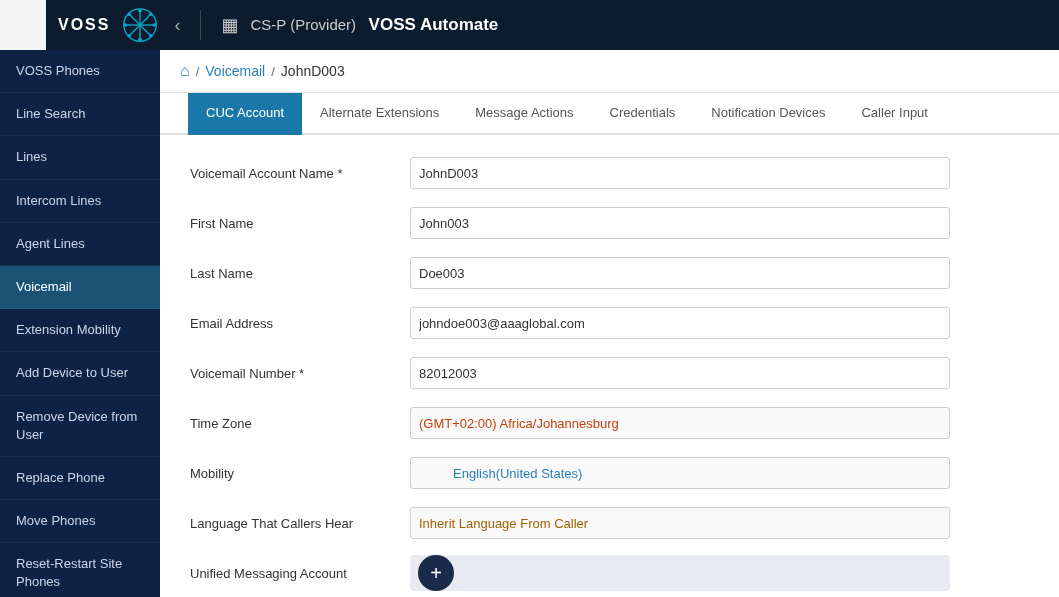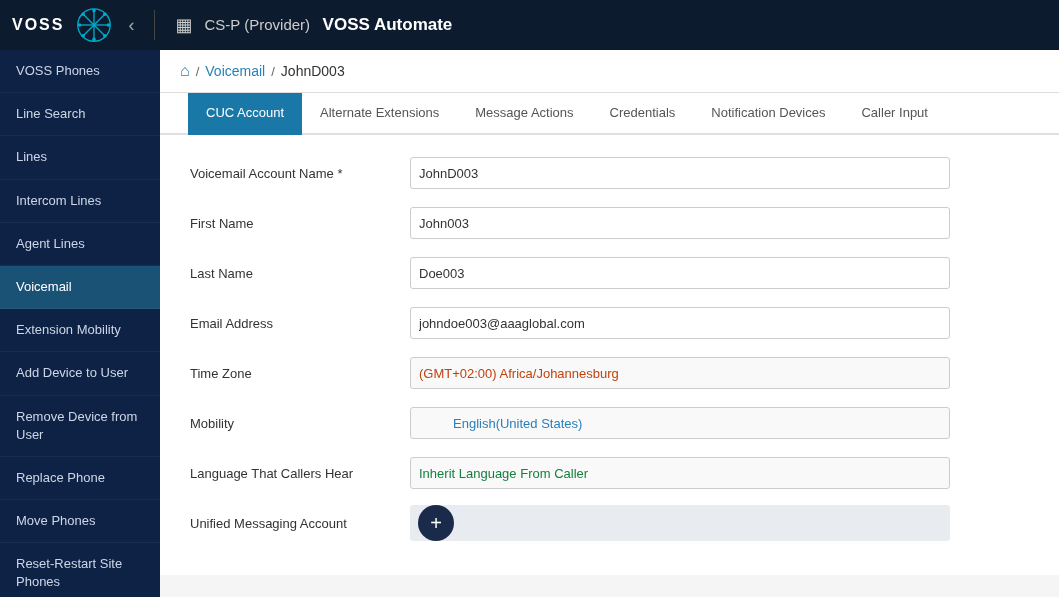--- a/index.html
+++ b/index.html
@@ -6,20 +6,21 @@
     body { font-family: 'Segoe UI', Arial, sans-serif; font-size: 13px; background: #f5f5f5; }
 
     
     .top-header {
       background: #0d1b2e;
       height: 50px;
       display: flex;
       align-items: center;
       padding: 0 12px;
       gap: 12px;
+      margin-left: 46px;
     }
     .logo-voss {
       color: white;
       font-size: 16px;
       font-weight: bold;
       letter-spacing: 2px;
     }
     .logo-icon {
       width: 36px;
       height: 36px;
@@ -317,34 +318,38 @@
       <div class="form-row">
         <label class="form-label">Last Name</label>
         <input class="form-input" type="text" value="Doe003" style="">
       </div>
 
       <div class="form-row">
         <label class="form-label">Email Address</label>
         <input class="form-input" type="text" value="johndoe003@aaaglobal.com" style="">
       </div>
 
+      <div class="form-row">
+        <label class="form-label">Voicemail Number *</label>
+        <input class="form-input" type="text" value="82012003" style="">
+      </div>
 
       <div class="form-row">
         <label class="form-label">Time Zone</label>
         <input class="form-input readonly" type="text" style="color: #c2410c;" value="(GMT+02:00) Africa/Johannesburg">
       </div>
 
       <div class="form-row">
         <label class="form-label">Mobility</label>
         <input class="form-input readonly" type="text" style="color: rgb(41, 128, 185); padding-left: 42px;" value="English(United States)">
       </div>
 
       <div class="form-row">
         <label class="form-label">Language That Callers Hear</label>
-        <input class="form-input readonly" type="text" style="color: #15803d;" value="Inherit Language From Caller">
+        <input class="form-input readonly" type="text" style="color: #a16207;" value="Inherit Language From Caller">
       </div>
 
       <div class="unified-row">
         <label class="form-label">Unified Messaging Account</label>
         <div class="unified-bg">
           <div class="add-btn">+</div>
         </div>
       </div>
 
     </div>

